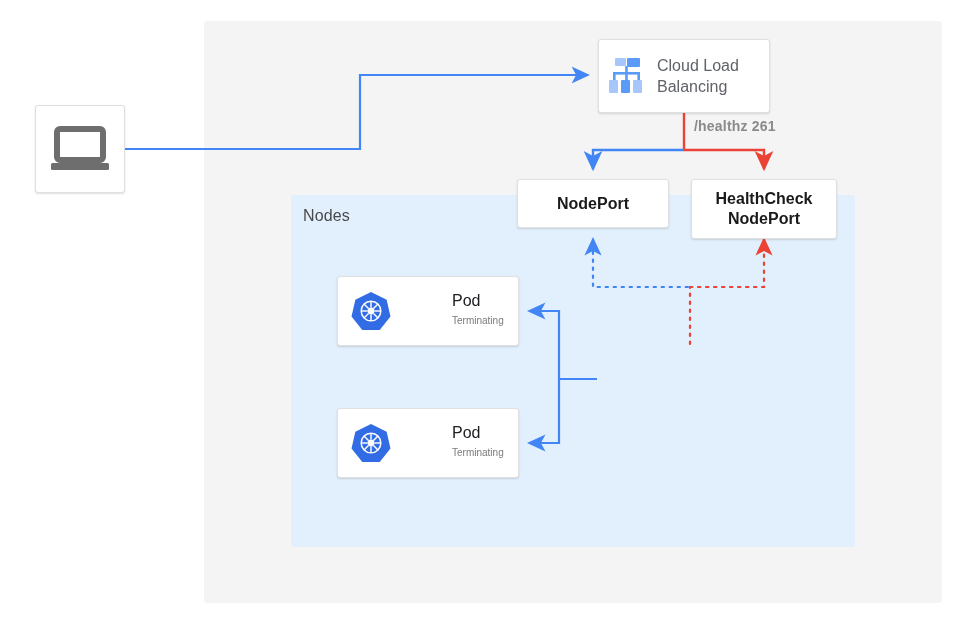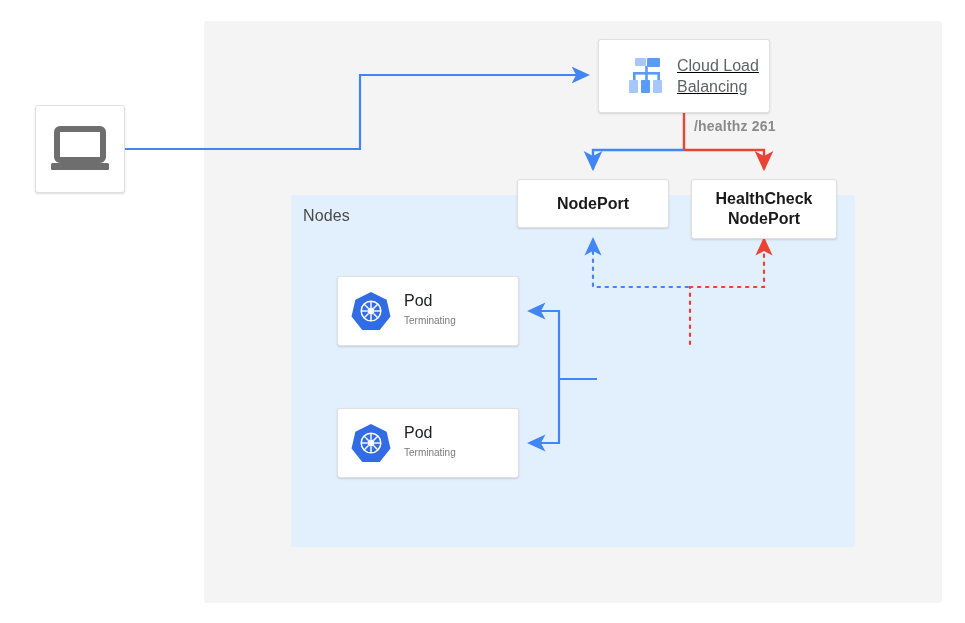--- a/index.html
+++ b/index.html
@@ -71,22 +71,21 @@
   }
 
   
   .card-clb {
     left: 598px;
     top: 39px;
     width: 172px;
     height: 74px;
     display: flex;
     align-items: center;
-    padding-left: 26px;
-    text-decoration: underline;
+    padding-left: 6px;
   }
   .clb-icon {
     flex: 0 0 auto;
     width: 44px;
     height: 40px;
     margin-right: 8px;
   }
   .clb-text {
     font-size: 16px;
     color: #5f6368;
@@ -120,20 +119,21 @@
     text-align: center;
     line-height: 20px;
     white-space: pre-line;
   }
 
   
   .card-icon-row {
     display: flex;
     align-items: center;
     padding-left: 12px;
+    gap: 48px;
   }
   .card-pod1 { left: 337px; top: 276px; width: 182px; height: 70px; }
   .card-pod2 { left: 337px; top: 408px; width: 182px; height: 70px; }
   .card-kubeproxy { left: 597px; top: 344px; width: 184px; height: 70px; }
 
   .k8s-icon {
     flex: 0 0 auto;
     width: 42px;
     height: 42px;
     margin-right: 12px;

